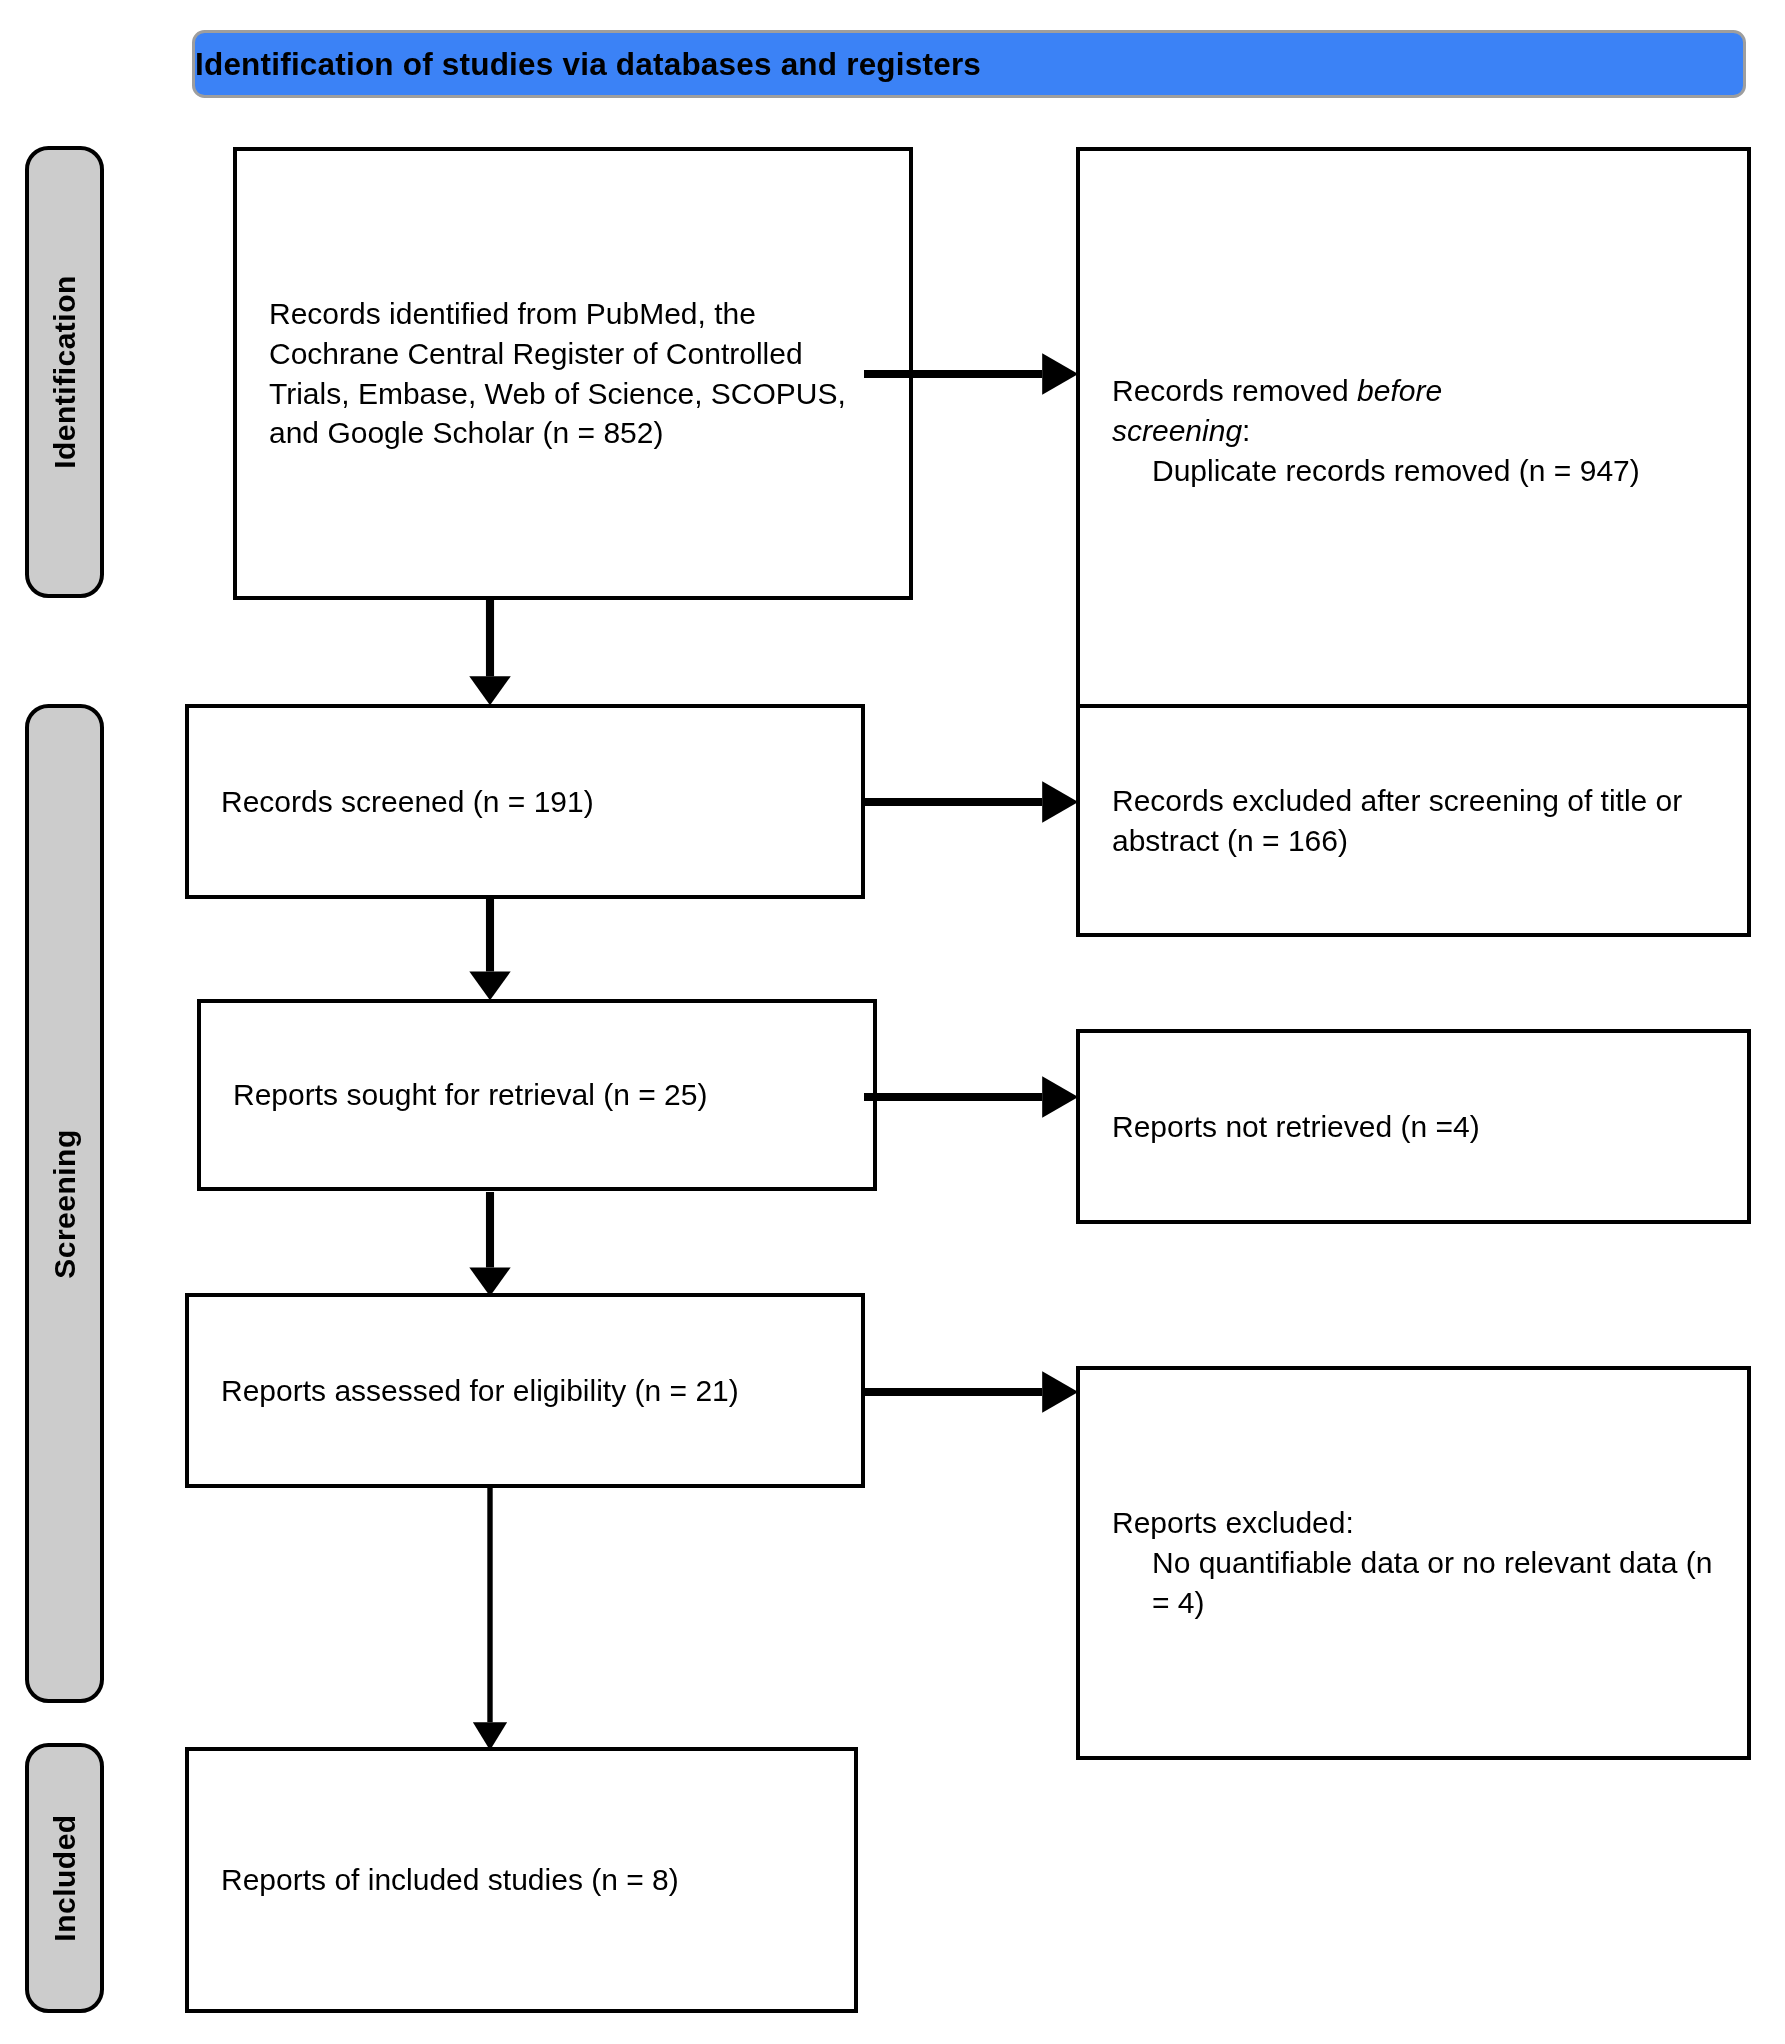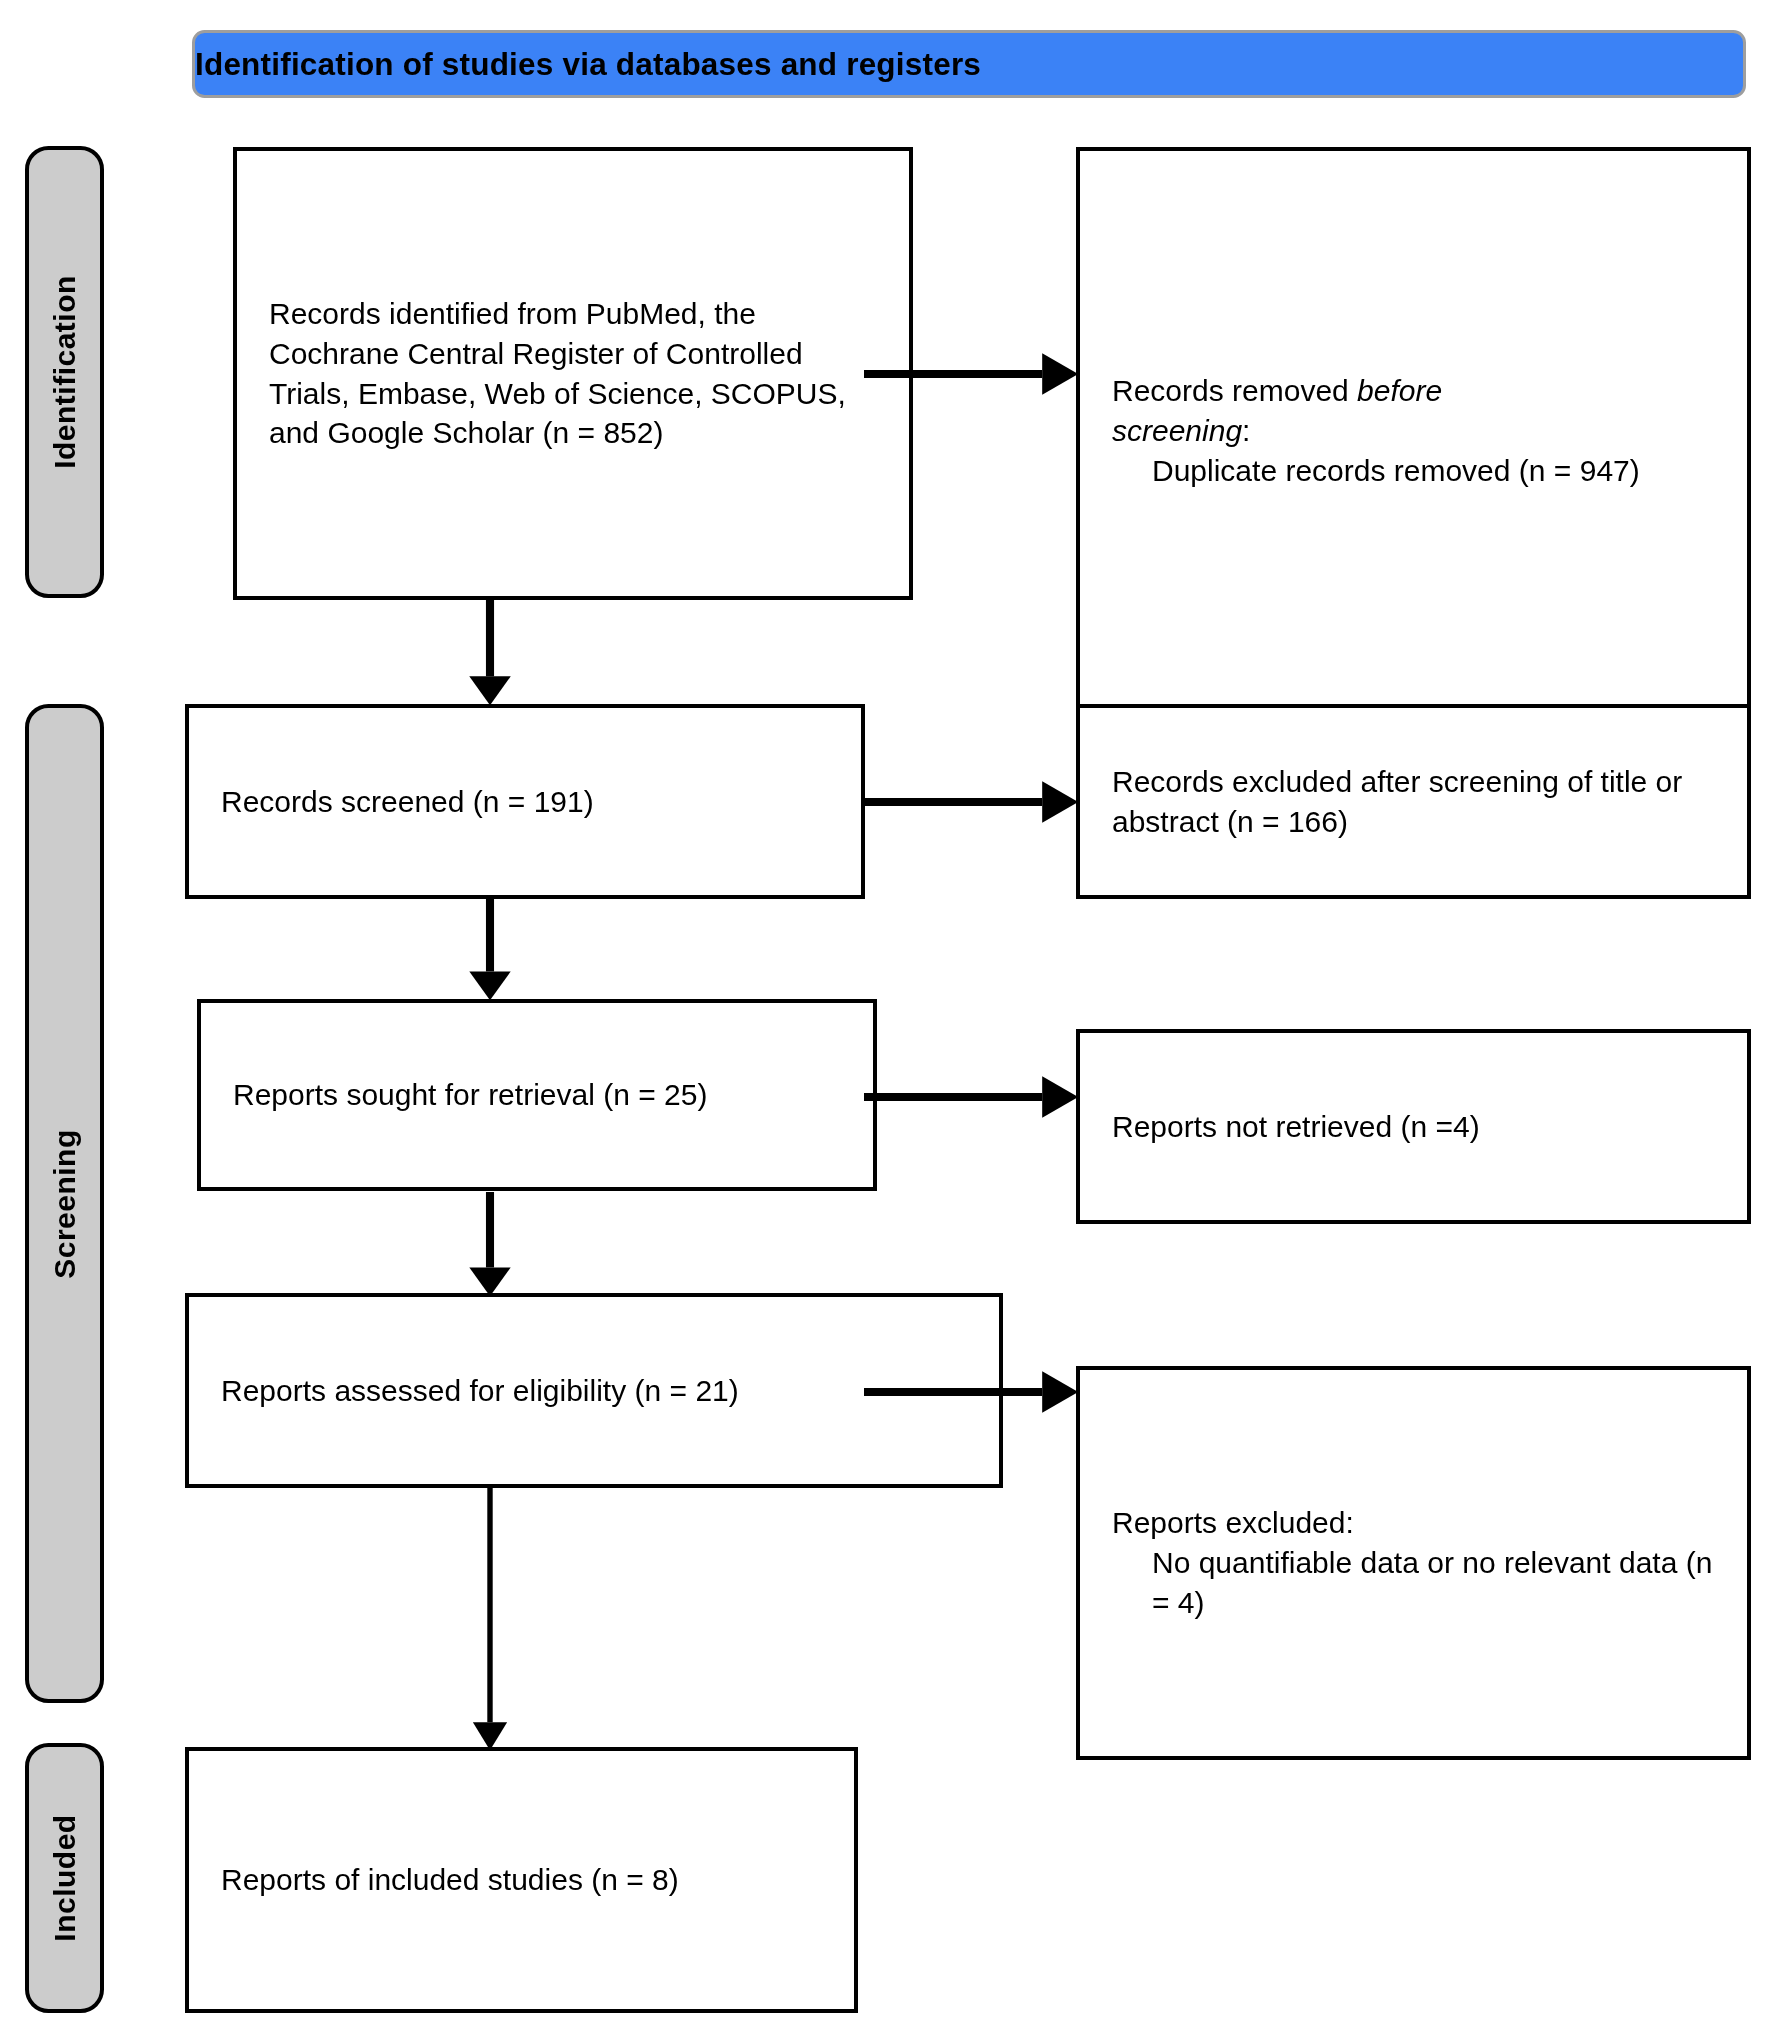--- a/index.html
+++ b/index.html
@@ -87,26 +87,26 @@
     padding-left: 40px;
   }
   .flow-box .btext em {
     font-style: italic;
   }
 
   
   #box-identified    { left: 185px; top: 147px;  width: 680px; height: 453px; margin-left: 48px; }
   #box-screened      { left: 185px; top: 704px;  width: 680px; height: 195px; }
   #box-sought        { left: 185px; top: 999px; width: 680px; height: 192px; margin-left: 12px; }
-  #box-assessed      { left: 185px; top: 1293px; width: 818px; height: 195px; }
+  #box-assessed      { left: 185px; top: 1293px; width: 680px; height: 195px; }
   #box-included      { left: 185px; top: 1747px; width: 673px; height: 266px; }
 
   
   #box-removed       { left: 1076px; top: 147px;  width: 675px; height: 568px; }
-  #box-excl-screen   { left: 1076px; top: 704px;  width: 675px; height: 195px; }
+  #box-excl-screen   { left: 1076px; top: 704px;  width: 675px; height: 233px; }
   #box-not-retrieved { left: 1076px; top: 999px; width: 675px; height: 195px; margin-top: 30px; }
   #box-excl-reports  { left: 1076px; top: 1366px; width: 675px; height: 394px; }
 
   
   .arrow { position: absolute; }
   .arrow svg { display: block; }
 
   
 </style>
 </head>

